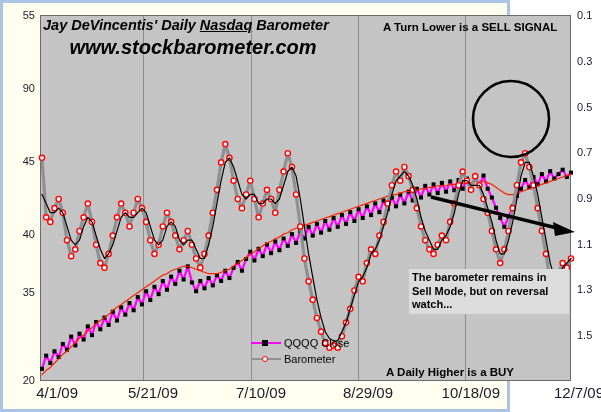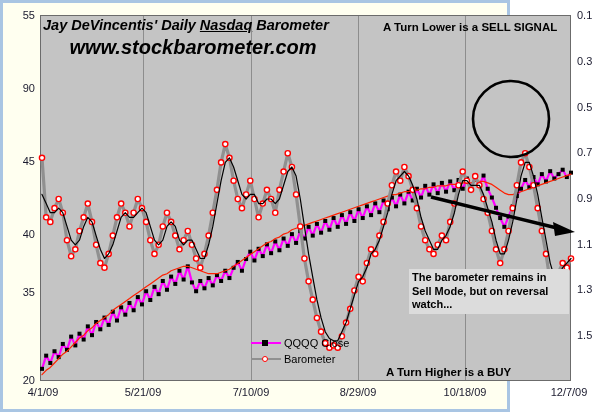--- a/index.html
+++ b/index.html
@@ -13,21 +13,21 @@
   #plot{position:absolute;left:37px;top:12px;width:531px;height:366px;
         background:#c4c4c4;border:1px solid #6b6b6b;box-sizing:border-box;}
 
   .vgrid{position:absolute;top:0;bottom:0;width:1px;background:#8d8d8d;}
 
   
   .ylab{position:absolute;font-size:11px;color:#1a1a2e;text-align:right;
         width:30px;line-height:11px;}
   .y2lab{position:absolute;font-size:11px;color:#1a1a2e;text-align:left;
          width:34px;line-height:11px;}
-  .xlab{position:absolute;font-size:11px;color:#1a1a2e;text-align:center;
+  .xlab{position:absolute;font-size:15px;color:#1a1a2e;text-align:right;
         width:70px;line-height:11px;top:384px;}
 
   
   #title{position:absolute;left:40px;top:14px;width:350px;
          font-size:14.5px;font-weight:bold;font-style:italic;color:#000;
          white-space:nowrap;}
   #title u{}
   #subtitle{position:absolute;left:40px;top:33px;width:300px;text-align:center;
             font-size:20px;font-weight:bold;font-style:italic;color:#000;
             white-space:nowrap;}
@@ -351,21 +351,21 @@
       </g>
     </svg>
   </div>
 
   <div id="title">
     <span>Jay DeVincentis' Daily </span><u>Nasdaq</u><span> Barometer</span>
   </div>
   <div id="subtitle">www.stockbarometer.com</div>
 
   <div id="sell-signal">A Turn Lower is a SELL  SIGNAL</div>
-  <div id="buy-signal">A Turn Higher is a BUY</div>
+  <div id="buy-signal">A Daily Higher is a BUY</div>
   <div id="note-box">The barometer remains in Sell Mode, but on reversal watch...</div>
 
   <div id="legend">
     <div class="leg-row">
       <span class="leg-sym">
         <span class="leg-line" style="background:#ff00ff;"></span>
         <span class="leg-mk" style="background:#000;"></span>
       </span>
       <span>QQQQ Close</span>
     </div>

